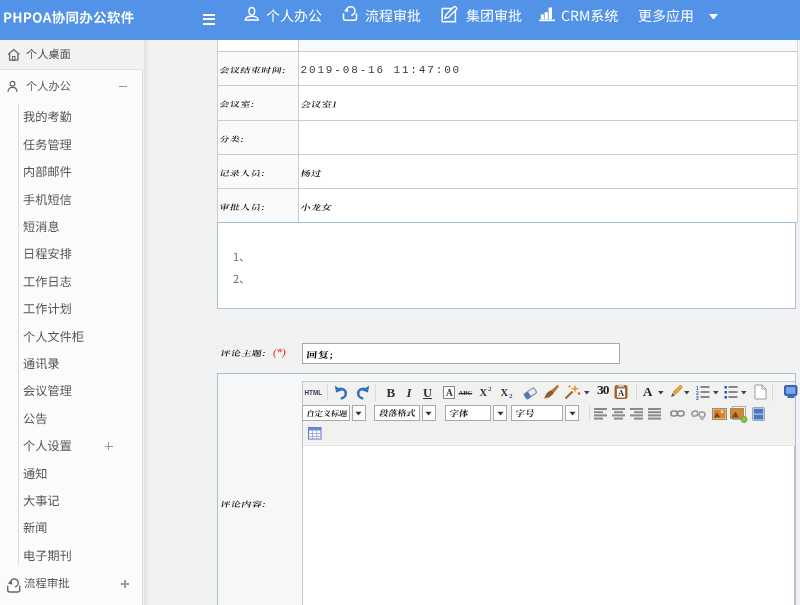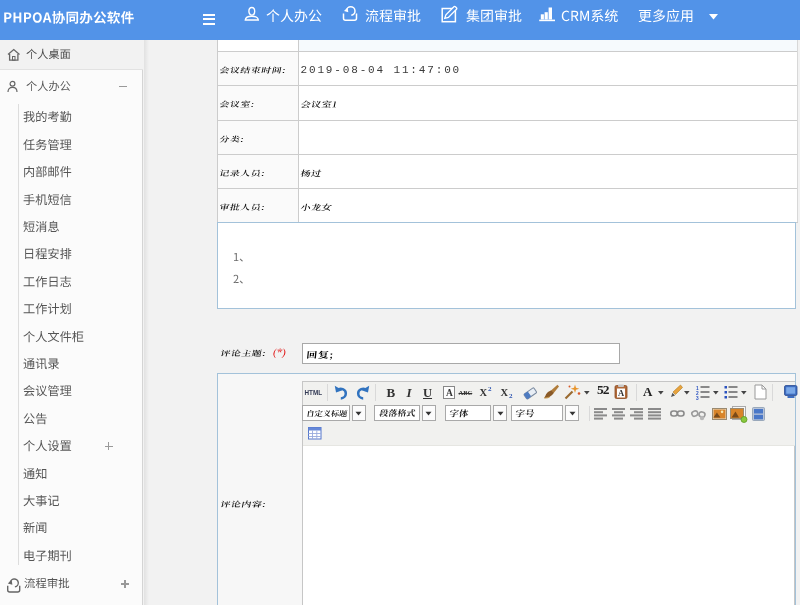--- a/index.html
+++ b/index.html
@@ -151,21 +151,21 @@
     </svg>
 <svg style="position:absolute;left:218.8px;top:131.8px;overflow:visible" width="27" height="14">
       <path fill="#111" transform="translate(0,9.9) skewX(-12)" d="M6.7 -6.1Q6.6 -6.1 6.5 -5.9Q6.4 -5.8 6.3 -5.7L6.2 -6Q6.5 -5.4 7 -4.9Q7.5 -4.4 8.2 -4Q8.9 -3.7 9.7 -3.4L9.7 -3.3Q9.4 -3.3 9.2 -3.1Q9 -2.9 8.9 -2.7Q7.7 -3.3 7 -4.1Q6.2 -5 5.9 -6.3L6 -6.3ZM4.7 -5.9Q4.6 -5.8 4.5 -5.8Q4.5 -5.7 4.3 -5.7Q3.9 -5.2 3.4 -4.6Q2.8 -4.1 2.1 -3.6Q1.3 -3.1 0.4 -2.7L0.3 -2.8Q1 -3.2 1.6 -3.8Q2.2 -4.4 2.7 -5Q3.1 -5.7 3.3 -6.2ZM4.8 -3.2Q4.7 -2.8 4.6 -2.4Q4.5 -2 4.3 -1.6Q4 -1.2 3.6 -0.8Q3.2 -0.4 2.5 -0Q1.8 0.3 0.8 0.6L0.7 0.5Q1.7 0.1 2.3 -0.4Q2.9 -0.9 3.2 -1.4Q3.5 -1.9 3.6 -2.3Q3.7 -2.8 3.7 -3.2ZM6.6 -3.2 7.2 -3.6 8.1 -3Q8 -3 7.9 -2.9Q7.8 -2.9 7.7 -2.9Q7.6 -2 7.5 -1.3Q7.4 -0.7 7.3 -0.3Q7.1 0.2 6.8 0.3Q6.6 0.5 6.3 0.6Q6 0.6 5.6 0.6Q5.6 0.5 5.5 0.3Q5.5 0.2 5.3 0.1Q5.2 0 4.9 -0Q4.6 -0.1 4.3 -0.1L4.3 -0.2Q4.5 -0.2 4.8 -0.2Q5.1 -0.2 5.4 -0.2Q5.7 -0.2 5.8 -0.2Q6 -0.2 6.2 -0.3Q6.3 -0.4 6.4 -0.8Q6.5 -1.1 6.6 -1.8Q6.7 -2.4 6.8 -3.2ZM7.2 -3.2V-3H1.8L1.7 -3.2Z M18.8 -5.7Q18.7 -5.6 18.6 -5.6Q18.5 -5.6 18.4 -5.6Q18.1 -5.4 17.8 -5.2Q17.4 -5 17.1 -4.8Q16.7 -4.6 16.3 -4.4H16.2Q16.4 -4.7 16.6 -5Q16.9 -5.2 17.1 -5.5Q17.4 -5.8 17.6 -6.1ZM16.2 -6.2Q16.2 -6.1 16.1 -6.1Q16 -6 15.8 -6V-2.8Q15.8 -2.8 15.7 -2.8Q15.6 -2.7 15.4 -2.7Q15.2 -2.6 15 -2.6H14.9V-6.3ZM16 -2.5Q16 -2.4 15.9 -2.3Q15.8 -2.3 15.7 -2.3Q15.6 -1.8 15.5 -1.5Q15.4 -1.1 15.1 -0.8Q14.9 -0.5 14.3 -0.2Q13.8 0 13 0.2Q12.1 0.5 10.8 0.6L10.8 0.5Q11.8 0.3 12.5 0Q13.2 -0.2 13.7 -0.5Q14.1 -0.8 14.3 -1.1Q14.5 -1.4 14.6 -1.8Q14.7 -2.1 14.7 -2.6ZM15.7 -1.8Q15.9 -1.4 16.4 -1.1Q16.8 -0.8 17.4 -0.6Q18 -0.4 18.6 -0.3Q19.3 -0.2 20.1 -0.1L20.1 -0Q19.8 0 19.6 0.2Q19.4 0.4 19.3 0.6Q18.4 0.5 17.6 0.2Q16.9 -0.1 16.4 -0.6Q15.8 -1 15.5 -1.7ZM19 -2.3Q19 -2.3 19.1 -2.3Q19.2 -2.2 19.4 -2.1Q19.5 -2 19.7 -1.9Q19.9 -1.8 20 -1.7Q20 -1.6 19.7 -1.6H10.9L10.8 -1.8H18.4ZM15.4 -4.4Q14.7 -3.7 13.6 -3.2Q12.4 -2.6 10.9 -2.3L10.9 -2.4Q11.6 -2.7 12.2 -3Q12.9 -3.4 13.4 -3.8Q14 -4.2 14.3 -4.5H15.4ZM15.7 -4.2Q16.7 -4.1 17.4 -3.9Q18.1 -3.8 18.5 -3.6Q18.9 -3.4 19.1 -3.2Q19.2 -3 19.2 -2.8Q19.2 -2.6 19 -2.6Q18.8 -2.5 18.5 -2.6Q18.3 -2.7 18 -3Q17.6 -3.2 17.2 -3.4Q16.8 -3.6 16.4 -3.8Q16 -4 15.6 -4.1ZM12.3 -6Q12.9 -5.9 13.3 -5.8Q13.7 -5.6 13.9 -5.4Q14.1 -5.3 14.1 -5.1Q14.1 -4.9 14 -4.8Q13.9 -4.7 13.7 -4.7Q13.6 -4.7 13.3 -4.8Q13.3 -5 13.1 -5.2Q12.9 -5.4 12.6 -5.6Q12.4 -5.8 12.2 -5.9ZM18.8 -5.1Q18.8 -5.1 18.9 -5Q19 -5 19.2 -4.9Q19.3 -4.8 19.5 -4.7Q19.7 -4.6 19.8 -4.5Q19.8 -4.3 19.6 -4.3H11.1L11 -4.5H18.3Z M22.5 0.1Q22.2 0.1 22 -0Q21.8 -0.2 21.8 -0.4Q21.8 -0.6 22 -0.8Q22.2 -1 22.5 -1Q22.8 -1 23.1 -0.8Q23.3 -0.6 23.3 -0.4Q23.3 -0.2 23.1 -0Q22.8 0.1 22.5 0.1ZM22.5 -2.8Q22.2 -2.8 22 -3Q21.8 -3.1 21.8 -3.3Q21.8 -3.6 22 -3.7Q22.2 -3.9 22.5 -3.9Q22.8 -3.9 23.1 -3.7Q23.3 -3.6 23.3 -3.3Q23.3 -3.1 23.1 -3Q22.8 -2.8 22.5 -2.8Z"></path>
     </svg>
 <svg style="position:absolute;left:218.8px;top:166.1px;overflow:visible" width="48" height="14">
       <path fill="#111" transform="translate(0,9.9) skewX(-12)" d="M4.2 -3.6V-3.6L5.2 -3.3H5.1V-0.4Q5.1 -0.3 5.2 -0.3Q5.3 -0.2 5.7 -0.2H7.1Q7.5 -0.2 7.9 -0.2Q8.2 -0.3 8.3 -0.3Q8.5 -0.3 8.5 -0.3Q8.6 -0.3 8.6 -0.4Q8.7 -0.5 8.8 -0.7Q8.9 -1 9.1 -1.4H9.2L9.2 -0.3Q9.4 -0.3 9.5 -0.2Q9.6 -0.2 9.6 -0.1Q9.6 0.1 9.5 0.1Q9.4 0.2 9.1 0.3Q8.8 0.3 8.3 0.3Q7.8 0.3 7 0.3H5.6Q5 0.3 4.7 0.3Q4.4 0.2 4.3 0.1Q4.2 -0.1 4.2 -0.3V-3.3ZM8.3 -3.3V-3.1H4.8V-3.3ZM7.6 -5.6 8.1 -6 9.1 -5.4Q9.1 -5.4 9 -5.3Q8.8 -5.3 8.7 -5.3V-2.7Q8.7 -2.6 8.5 -2.6Q8.4 -2.6 8.2 -2.5Q8 -2.5 7.9 -2.5H7.7V-5.6ZM8.3 -5.6V-5.4H3.8L3.7 -5.6ZM1.5 -0.4Q1.7 -0.5 2.1 -0.7Q2.5 -0.8 2.9 -1.1Q3.4 -1.3 3.9 -1.5L4 -1.4Q3.8 -1.3 3.5 -1Q3.2 -0.7 2.8 -0.4Q2.4 -0.1 2 0.2ZM2.4 -4 2.6 -3.9V-0.5L1.8 -0.2L2.2 -0.5Q2.3 -0.3 2.3 -0.1Q2.3 0.1 2.2 0.2Q2.1 0.3 2 0.3L1.3 -0.5Q1.6 -0.6 1.6 -0.6Q1.7 -0.7 1.7 -0.8V-4ZM1.7 -4.2 2.2 -4.5 3 -4Q3 -4 2.9 -3.9Q2.7 -3.9 2.5 -3.9L2.6 -3.9V-3.6H1.7V-4.2ZM1.2 -6.3Q1.9 -6.1 2.3 -6Q2.8 -5.8 3 -5.6Q3.2 -5.4 3.2 -5.2Q3.2 -5 3.1 -4.9Q3 -4.7 2.8 -4.7Q2.6 -4.7 2.4 -4.8Q2.3 -5 2.1 -5.3Q1.9 -5.5 1.6 -5.8Q1.4 -6 1.1 -6.2ZM2.3 -4.2V-4H0.5L0.4 -4.2Z M17 -5.8 17.4 -6.2 18.4 -5.6Q18.4 -5.6 18.3 -5.6Q18.2 -5.6 18.1 -5.5L17.9 -3.5H17L17.1 -5.8ZM17.6 -4.7V-4.5H12.4L12.3 -4.7ZM17.6 -5.8V-5.6H12.1L12 -5.8ZM10.9 -0.7Q11.3 -0.8 12 -1Q12.7 -1.2 13.6 -1.5Q14.5 -1.8 15.4 -2.1L15.4 -2Q14.9 -1.7 14 -1.2Q13.1 -0.8 11.9 -0.2Q11.9 -0 11.7 0.1ZM12.1 -3.1Q12.8 -3 13.2 -2.9Q13.6 -2.7 13.8 -2.5Q14 -2.4 14 -2.2Q14 -2 13.9 -1.9Q13.8 -1.8 13.6 -1.8Q13.4 -1.7 13.2 -1.8Q13.1 -2.1 12.9 -2.3Q12.7 -2.5 12.5 -2.7Q12.3 -2.9 12 -3.1ZM19.3 -2.6Q19.3 -2.6 19.2 -2.6Q19.1 -2.5 18.9 -2.6Q18.7 -2.4 18.3 -2.3Q18 -2.1 17.6 -2Q17.2 -1.8 16.9 -1.7L16.8 -1.8Q17 -2 17.3 -2.2Q17.6 -2.5 17.9 -2.7Q18.1 -3 18.3 -3.2ZM15.8 -3.4Q16.1 -2.8 16.5 -2.3Q17 -1.9 17.5 -1.5Q18.1 -1.2 18.7 -1Q19.4 -0.7 20 -0.6L20 -0.5Q19.7 -0.5 19.5 -0.3Q19.3 -0.1 19.2 0.1Q18.4 -0.2 17.7 -0.7Q17 -1.1 16.5 -1.8Q16 -2.4 15.7 -3.4ZM15.8 -0.3Q15.8 -0 15.8 0.2Q15.7 0.3 15.4 0.5Q15.1 0.6 14.5 0.6Q14.5 0.5 14.5 0.3Q14.4 0.2 14.3 0.1Q14.2 0 14 -0Q13.8 -0.1 13.4 -0.1V-0.2Q13.4 -0.2 13.6 -0.2Q13.7 -0.2 13.9 -0.2Q14.2 -0.2 14.4 -0.2Q14.6 -0.2 14.7 -0.2Q14.8 -0.2 14.9 -0.2Q14.9 -0.2 14.9 -0.3V-3.6H15.8ZM18.9 -4.1Q18.9 -4.1 19 -4.1Q19.1 -4 19.3 -3.9Q19.5 -3.8 19.7 -3.7Q19.9 -3.6 20 -3.5Q20 -3.4 19.8 -3.4H10.9L10.8 -3.6H18.3Z M26 -5.8Q26.1 -4.8 26.3 -3.9Q26.6 -3 27.1 -2.3Q27.6 -1.6 28.4 -1.1Q29.2 -0.6 30.5 -0.2L30.5 -0.1Q30.1 -0 29.9 0.1Q29.6 0.3 29.5 0.6Q28.4 0.1 27.7 -0.5Q27 -1.1 26.6 -2Q26.2 -2.8 26 -3.7Q25.9 -4.7 25.8 -5.8ZM26 -5.8Q26 -5.3 25.9 -4.7Q25.9 -4.1 25.8 -3.5Q25.6 -2.9 25.3 -2.4Q25.1 -1.8 24.6 -1.3Q24.1 -0.8 23.3 -0.3Q22.5 0.2 21.4 0.6L21.3 0.5Q22.4 -0.1 23.1 -0.7Q23.8 -1.3 24.2 -2Q24.6 -2.7 24.7 -3.3Q24.9 -4 24.9 -4.7Q25 -5.4 25 -6.1L26.3 -6Q26.3 -6 26.3 -5.9Q26.2 -5.8 26 -5.8Z M36.4 -1Q37.7 -0.9 38.5 -0.7Q39.3 -0.6 39.8 -0.4Q40.3 -0.2 40.4 -0Q40.6 0.2 40.6 0.3Q40.6 0.5 40.4 0.6Q40.3 0.6 40 0.6Q39.8 0.6 39.6 0.5Q39.3 0.3 38.9 0Q38.4 -0.2 37.8 -0.5Q37.2 -0.7 36.4 -0.9ZM37.2 -2.9Q37.2 -2.8 37.1 -2.8Q37 -2.7 36.9 -2.7Q36.8 -2.3 36.8 -1.9Q36.8 -1.6 36.6 -1.3Q36.5 -0.9 36.2 -0.7Q35.9 -0.4 35.4 -0.1Q34.8 0.1 34 0.3Q33.2 0.5 32 0.6L31.9 0.5Q33.1 0.3 33.9 0Q34.6 -0.2 35 -0.6Q35.4 -0.9 35.6 -1.2Q35.8 -1.6 35.8 -2.1Q35.8 -2.5 35.9 -3ZM38.8 -3.5 39.2 -3.9 40.2 -3.3Q40.1 -3.3 40 -3.3Q39.9 -3.2 39.8 -3.2V-1Q39.8 -1 39.7 -0.9Q39.5 -0.9 39.3 -0.9Q39.2 -0.8 39 -0.8H38.9V-3.5ZM33.9 -0.8Q33.9 -0.8 33.8 -0.7Q33.6 -0.7 33.5 -0.6Q33.3 -0.6 33.1 -0.6H32.9V-3.5V-3.8L33.9 -3.5H39.2V-3.3H33.9ZM38.3 -5.8 38.7 -6.2 39.7 -5.6Q39.6 -5.6 39.5 -5.6Q39.5 -5.5 39.3 -5.5V-4.2Q39.3 -4.2 39.2 -4.1Q39.1 -4.1 38.9 -4.1Q38.7 -4 38.5 -4H38.4V-5.8ZM34.4 -4.1Q34.4 -4.1 34.3 -4Q34.2 -4 34 -4Q33.8 -3.9 33.6 -3.9H33.5V-5.8V-6.1L34.5 -5.8H38.6V-5.6H34.4ZM38.7 -4.5V-4.3H34.1V-4.5Z M43.4 0.1Q43.1 0.1 42.9 -0Q42.7 -0.2 42.7 -0.4Q42.7 -0.6 42.9 -0.8Q43.1 -1 43.4 -1Q43.7 -1 44 -0.8Q44.2 -0.6 44.2 -0.4Q44.2 -0.2 44 -0Q43.7 0.1 43.4 0.1ZM43.4 -2.8Q43.1 -2.8 42.9 -3Q42.7 -3.1 42.7 -3.3Q42.7 -3.6 42.9 -3.7Q43.1 -3.9 43.4 -3.9Q43.7 -3.9 44 -3.7Q44.2 -3.6 44.2 -3.3Q44.2 -3.1 44 -3Q43.7 -2.8 43.4 -2.8Z"></path>
     </svg>
 <svg style="position:absolute;left:218.8px;top:200.1px;overflow:visible" width="48" height="14">
       <path fill="#111" transform="translate(0,9.9) skewX(-12)" d="M7.1 -3.9 7.6 -4.3 8.6 -3.8Q8.5 -3.7 8.4 -3.7Q8.3 -3.6 8.2 -3.6V-1Q8.2 -1 8 -0.9Q7.9 -0.9 7.7 -0.8Q7.6 -0.8 7.4 -0.8H7.2V-3.9ZM2.6 -0.9Q2.6 -0.8 2.5 -0.8Q2.4 -0.7 2.2 -0.7Q2.1 -0.6 1.9 -0.6H1.7V-3.9V-4.2L2.7 -3.9H7.6V-3.7H2.6ZM5.8 -4.8Q5.8 -4.7 5.7 -4.7Q5.6 -4.6 5.4 -4.6V0.4Q5.4 0.4 5.3 0.5Q5.2 0.5 5 0.6Q4.9 0.6 4.7 0.6H4.5V-4.9ZM7.6 -1.4V-1.2H2.2V-1.4ZM7.6 -2.7V-2.5H2.2V-2.7ZM4.2 -6.3Q4.8 -6.3 5.1 -6.1Q5.4 -6 5.5 -5.9Q5.6 -5.7 5.6 -5.6Q5.5 -5.4 5.4 -5.3Q5.2 -5.3 5 -5.3Q4.8 -5.3 4.6 -5.4Q4.6 -5.6 4.4 -5.9Q4.3 -6.1 4.1 -6.3ZM8.2 -5.3 8.7 -5.7 9.7 -5Q9.6 -4.9 9.3 -4.9Q9.1 -4.7 8.7 -4.5Q8.4 -4.2 8.1 -4.1L8 -4.1Q8.1 -4.3 8.1 -4.5Q8.2 -4.7 8.2 -4.9Q8.3 -5.1 8.3 -5.3ZM1.5 -5.7Q1.7 -5.2 1.7 -4.9Q1.7 -4.6 1.5 -4.4Q1.4 -4.2 1.2 -4.1Q1 -4 0.9 -4Q0.7 -4 0.5 -4Q0.4 -4.1 0.3 -4.2Q0.3 -4.3 0.4 -4.5Q0.5 -4.6 0.7 -4.7Q0.8 -4.8 1 -4.9Q1.2 -5.1 1.3 -5.2Q1.4 -5.4 1.4 -5.7ZM8.6 -5.3V-5.1H1.4V-5.3Z M10.7 -2.5Q11 -2.6 11.5 -2.7Q12.1 -2.8 12.8 -3Q13.4 -3.2 14.1 -3.3L14.2 -3.3Q13.7 -3 13 -2.7Q12.3 -2.3 11.3 -1.9Q11.3 -1.8 11.3 -1.8Q11.2 -1.7 11.1 -1.7ZM13.2 -6.2Q13.2 -6.1 13.1 -6Q13 -6 12.9 -6V-0.3Q12.9 -0 12.8 0.2Q12.7 0.4 12.5 0.5Q12.2 0.6 11.7 0.6Q11.7 0.5 11.6 0.3Q11.6 0.2 11.5 0.1Q11.4 0 11.2 -0Q11 -0.1 10.7 -0.2V-0.3Q10.7 -0.3 10.8 -0.3Q11 -0.3 11.2 -0.2Q11.3 -0.2 11.5 -0.2Q11.7 -0.2 11.8 -0.2Q11.9 -0.2 11.9 -0.3Q12 -0.3 12 -0.4V-6.3ZM13.4 -5.1Q13.4 -5.1 13.6 -5Q13.7 -4.9 13.9 -4.7Q14.1 -4.6 14.3 -4.5Q14.2 -4.3 14 -4.3H10.8L10.7 -4.6H13ZM15.7 -6.1Q15.7 -6.1 15.6 -6Q15.5 -5.9 15.3 -5.9V-5.7H14.4V-6.1V-6.2ZM14.3 -0.2Q14.6 -0.2 14.9 -0.3Q15.3 -0.4 15.8 -0.6Q16.3 -0.7 16.8 -0.9L16.8 -0.8Q16.6 -0.7 16.3 -0.5Q16 -0.3 15.5 -0Q15.1 0.2 14.7 0.5ZM15.1 -5.9 15.3 -5.8V-0.2L14.5 0L14.9 -0.2Q15 -0 15 0.1Q14.9 0.3 14.8 0.4Q14.8 0.5 14.7 0.6L14 -0.1Q14.3 -0.2 14.4 -0.3Q14.4 -0.4 14.4 -0.5V-5.9ZM20 -4Q19.9 -4 19.8 -4Q19.7 -3.9 19.6 -4Q19.4 -3.8 19 -3.7Q18.7 -3.5 18.4 -3.3Q18 -3.1 17.6 -2.9L17.5 -3Q17.8 -3.2 18.1 -3.5Q18.3 -3.8 18.6 -4.1Q18.8 -4.4 19 -4.6ZM16.1 -4.1Q16.1 -4.1 16.2 -4Q16.4 -3.9 16.6 -3.8Q16.8 -3.6 16.9 -3.5Q16.9 -3.4 16.6 -3.4H14.8V-3.6H15.7ZM18.3 -6.1Q18.3 -6.1 18.2 -6Q18.1 -6 17.9 -5.9V-0.4Q17.9 -0.3 18 -0.2Q18 -0.2 18.2 -0.2H18.6Q18.8 -0.2 18.9 -0.2Q19 -0.2 19.1 -0.2Q19.1 -0.2 19.2 -0.2Q19.2 -0.2 19.2 -0.3Q19.3 -0.3 19.3 -0.5Q19.4 -0.6 19.5 -0.8Q19.5 -1 19.6 -1.2H19.7L19.7 -0.2Q19.9 -0.2 20 -0.1Q20 -0.1 20 0Q20 0.1 19.9 0.2Q19.8 0.3 19.4 0.3Q19.1 0.4 18.6 0.4L18 0.4Q17.4 0.4 17.2 0.2Q17.1 0.1 17.1 -0.3V-6.2Z M26 -5.8Q26.1 -4.8 26.3 -3.9Q26.6 -3 27.1 -2.3Q27.6 -1.6 28.4 -1.1Q29.2 -0.6 30.5 -0.2L30.5 -0.1Q30.1 -0 29.9 0.1Q29.6 0.3 29.5 0.6Q28.4 0.1 27.7 -0.5Q27 -1.1 26.6 -2Q26.2 -2.8 26 -3.7Q25.9 -4.7 25.8 -5.8ZM26 -5.8Q26 -5.3 25.9 -4.7Q25.9 -4.1 25.8 -3.5Q25.6 -2.9 25.3 -2.4Q25.1 -1.8 24.6 -1.3Q24.1 -0.8 23.3 -0.3Q22.5 0.2 21.4 0.6L21.3 0.5Q22.4 -0.1 23.1 -0.7Q23.8 -1.3 24.2 -2Q24.6 -2.7 24.7 -3.3Q24.9 -4 24.9 -4.7Q25 -5.4 25 -6.1L26.3 -6Q26.3 -6 26.3 -5.9Q26.2 -5.8 26 -5.8Z M36.4 -1Q37.7 -0.9 38.5 -0.7Q39.3 -0.6 39.8 -0.4Q40.3 -0.2 40.4 -0Q40.6 0.2 40.6 0.3Q40.6 0.5 40.4 0.6Q40.3 0.6 40 0.6Q39.8 0.6 39.6 0.5Q39.3 0.3 38.9 0Q38.4 -0.2 37.8 -0.5Q37.2 -0.7 36.4 -0.9ZM37.2 -2.9Q37.2 -2.8 37.1 -2.8Q37 -2.7 36.9 -2.7Q36.8 -2.3 36.8 -1.9Q36.8 -1.6 36.6 -1.3Q36.5 -0.9 36.2 -0.7Q35.9 -0.4 35.4 -0.1Q34.8 0.1 34 0.3Q33.2 0.5 32 0.6L31.9 0.5Q33.1 0.3 33.9 0Q34.6 -0.2 35 -0.6Q35.4 -0.9 35.6 -1.2Q35.8 -1.6 35.8 -2.1Q35.8 -2.5 35.9 -3ZM38.8 -3.5 39.2 -3.9 40.2 -3.3Q40.1 -3.3 40 -3.3Q39.9 -3.2 39.8 -3.2V-1Q39.8 -1 39.7 -0.9Q39.5 -0.9 39.3 -0.9Q39.2 -0.8 39 -0.8H38.9V-3.5ZM33.9 -0.8Q33.9 -0.8 33.8 -0.7Q33.6 -0.7 33.5 -0.6Q33.3 -0.6 33.1 -0.6H32.9V-3.5V-3.8L33.9 -3.5H39.2V-3.3H33.9ZM38.3 -5.8 38.7 -6.2 39.7 -5.6Q39.6 -5.6 39.5 -5.6Q39.5 -5.5 39.3 -5.5V-4.2Q39.3 -4.2 39.2 -4.1Q39.1 -4.1 38.9 -4.1Q38.7 -4 38.5 -4H38.4V-5.8ZM34.4 -4.1Q34.4 -4.1 34.3 -4Q34.2 -4 34 -4Q33.8 -3.9 33.6 -3.9H33.5V-5.8V-6.1L34.5 -5.8H38.6V-5.6H34.4ZM38.7 -4.5V-4.3H34.1V-4.5Z M43.4 0.1Q43.1 0.1 42.9 -0Q42.7 -0.2 42.7 -0.4Q42.7 -0.6 42.9 -0.8Q43.1 -1 43.4 -1Q43.7 -1 44 -0.8Q44.2 -0.6 44.2 -0.4Q44.2 -0.2 44 -0Q43.7 0.1 43.4 0.1ZM43.4 -2.8Q43.1 -2.8 42.9 -3Q42.7 -3.1 42.7 -3.3Q42.7 -3.6 42.9 -3.7Q43.1 -3.9 43.4 -3.9Q43.7 -3.9 44 -3.7Q44.2 -3.6 44.2 -3.3Q44.2 -3.1 44 -3Q43.7 -2.8 43.4 -2.8Z"></path>
     </svg>
-<div style="position:absolute;left:300.5px;top:65.0px;font-family:'Liberation Mono',sans-serif;font-size:11px;font-weight:400;color:#3a3a3a;line-height:1;white-space:pre;letter-spacing:1.85px">2019-08-04 11:47:00</div>
+<div style="position:absolute;left:300.5px;top:65.0px;font-family:'Liberation Mono',sans-serif;font-size:11px;font-weight:400;color:#3a3a3a;line-height:1;white-space:pre;letter-spacing:1.85px">2019-08-16 11:47:00</div>
 <svg style="position:absolute;left:299.8px;top:96.8px;overflow:visible" width="39" height="15">
       <path fill="#111" transform="translate(0,10.2) skewX(-12)" d="M5.4 -6.1Q5 -5.6 4.5 -5.2Q3.9 -4.8 3.2 -4.4Q2.6 -4 1.8 -3.7Q1.1 -3.3 0.4 -3.1L0.3 -3.2Q1 -3.5 1.6 -3.9Q2.3 -4.3 2.9 -4.8Q3.5 -5.2 3.9 -5.7Q4.3 -6.2 4.5 -6.6L6 -6.3Q6 -6.2 5.9 -6.2Q5.8 -6.2 5.6 -6.2Q5.9 -5.8 6.4 -5.5Q6.9 -5.2 7.5 -4.9Q8 -4.7 8.7 -4.5Q9.3 -4.3 9.9 -4.1L9.9 -4Q9.6 -3.9 9.4 -3.8Q9.2 -3.6 9.1 -3.4Q8.3 -3.7 7.6 -4.1Q6.9 -4.5 6.3 -5Q5.7 -5.5 5.4 -6.1ZM5.7 -1.8Q5.6 -1.7 5.5 -1.7Q5.3 -1.6 5 -1.7L5.4 -1.8Q5.1 -1.6 4.7 -1.3Q4.3 -1.1 3.8 -0.9Q3.4 -0.7 2.9 -0.5Q2.4 -0.2 1.9 -0.1L1.9 -0.2H2.4Q2.4 0.2 2.2 0.3Q2.1 0.5 1.9 0.6L1.5 -0.3Q1.5 -0.3 1.6 -0.3Q1.7 -0.3 1.8 -0.4Q2.1 -0.5 2.5 -0.7Q2.9 -1 3.3 -1.3Q3.6 -1.5 3.9 -1.8Q4.2 -2.1 4.4 -2.3ZM1.7 -0.3Q2.1 -0.3 2.8 -0.3Q3.4 -0.3 4.3 -0.3Q5.1 -0.3 6.1 -0.3Q7.1 -0.4 8.1 -0.4L8.1 -0.3Q7.1 -0.1 5.5 0.1Q3.9 0.3 1.9 0.5ZM6.6 -4.4Q6.6 -4.4 6.8 -4.3Q7 -4.2 7.2 -4Q7.4 -3.9 7.6 -3.7Q7.6 -3.6 7.4 -3.6H2.6L2.5 -3.8H6ZM8.3 -3.1Q8.3 -3.1 8.4 -3Q8.5 -2.9 8.7 -2.8Q8.9 -2.7 9.1 -2.6Q9.3 -2.5 9.4 -2.4Q9.4 -2.3 9.2 -2.3H0.9L0.8 -2.5H7.7ZM6.2 -1.6Q7.1 -1.3 7.7 -1.1Q8.3 -0.8 8.6 -0.5Q8.9 -0.2 8.9 0Q9 0.3 8.9 0.4Q8.8 0.6 8.6 0.6Q8.4 0.7 8.1 0.5Q8 0.3 7.8 0Q7.5 -0.3 7.2 -0.5Q7 -0.8 6.7 -1.1Q6.4 -1.3 6.1 -1.5Z M15.6 -6.5Q16.2 -6.2 16.6 -6Q16.9 -5.7 17.1 -5.5Q17.3 -5.2 17.2 -5Q17.2 -4.8 17.1 -4.7Q17 -4.6 16.8 -4.6Q16.6 -4.6 16.4 -4.7Q16.4 -5 16.2 -5.3Q16.1 -5.6 15.9 -5.9Q15.7 -6.2 15.5 -6.4ZM14.7 -5.6Q14.9 -4.5 15.4 -3.6Q15.9 -2.7 16.7 -2Q17.4 -1.3 18.4 -0.8Q19.3 -0.3 20.5 0L20.4 0.1Q20.1 0.1 19.8 0.2Q19.5 0.4 19.3 0.6Q18.3 0.2 17.5 -0.3Q16.7 -0.9 16.1 -1.7Q15.5 -2.4 15.1 -3.4Q14.7 -4.3 14.5 -5.6ZM19.7 -5.6Q19.7 -5.6 19.6 -5.5Q19.5 -5.5 19.3 -5.5Q18.9 -3.9 18.1 -2.7Q17.3 -1.5 16.1 -0.7Q14.9 0.1 13.2 0.6L13.1 0.5Q15.3 -0.3 16.6 -1.9Q17.9 -3.5 18.3 -5.9ZM11.9 -0.5Q12.2 -0.6 12.6 -0.9Q13.1 -1.1 13.6 -1.4Q14.2 -1.7 14.8 -2L14.9 -1.9Q14.7 -1.7 14.3 -1.4Q13.9 -1.1 13.5 -0.7Q13 -0.3 12.5 0.1ZM12.9 -4.2 13.1 -4.1V-0.6L12.3 -0.3L12.7 -0.6Q12.8 -0.4 12.8 -0.2Q12.7 -0 12.6 0.1Q12.5 0.2 12.4 0.3L11.8 -0.6Q12 -0.7 12.1 -0.8Q12.2 -0.8 12.2 -0.9V-4.2ZM12.4 -4.4 12.8 -4.8 13.5 -4.2Q13.5 -4.2 13.4 -4.1Q13.3 -4.1 13.1 -4.1L13.1 -4.1V-3.8H12.2V-4.4ZM11.6 -6.5Q12.3 -6.4 12.7 -6.2Q13 -6 13.2 -5.8Q13.4 -5.6 13.4 -5.4Q13.4 -5.3 13.3 -5.1Q13.2 -5 13 -5Q12.8 -5 12.6 -5.1Q12.5 -5.3 12.3 -5.6Q12.1 -5.8 11.9 -6Q11.7 -6.3 11.5 -6.4ZM13 -4.4V-4.2H11L10.9 -4.4Z M25.2 -6.6Q25.8 -6.5 26.2 -6.4Q26.5 -6.3 26.7 -6.2Q26.8 -6 26.8 -5.9Q26.8 -5.7 26.7 -5.6Q26.5 -5.5 26.3 -5.5Q26.1 -5.5 25.9 -5.6Q25.8 -5.8 25.6 -6.1Q25.4 -6.3 25.1 -6.5ZM29.3 -5.5 29.8 -5.9 30.8 -5.2Q30.7 -5.2 30.4 -5.1Q30.2 -5 29.9 -4.7Q29.6 -4.5 29.4 -4.4L29.3 -4.4Q29.3 -4.6 29.3 -4.8Q29.4 -5 29.4 -5.2Q29.4 -5.4 29.4 -5.5ZM22.7 -5.9Q22.9 -5.5 22.9 -5.1Q22.9 -4.8 22.8 -4.6Q22.6 -4.4 22.4 -4.3Q22.2 -4.2 22.1 -4.2Q21.9 -4.2 21.8 -4.2Q21.6 -4.3 21.5 -4.4Q21.5 -4.5 21.6 -4.7Q21.7 -4.8 21.9 -4.9Q22.1 -5 22.2 -5.1Q22.4 -5.3 22.5 -5.5Q22.6 -5.7 22.6 -5.9ZM29.8 -5.5V-5.3H22.6V-5.5ZM26.6 -3.9Q26.6 -3.8 26.4 -3.8Q26.3 -3.8 26 -3.9L26.3 -3.9Q26.1 -3.7 25.7 -3.6Q25.3 -3.4 24.9 -3.2Q24.4 -3.1 24 -2.9Q23.5 -2.8 23.1 -2.6L23.1 -2.7H23.6Q23.5 -2.4 23.4 -2.2Q23.3 -2 23.1 -2L22.6 -2.8Q22.6 -2.8 22.8 -2.9Q22.9 -2.9 23 -2.9Q23.3 -3 23.6 -3.2Q24 -3.4 24.3 -3.6Q24.7 -3.8 25 -4Q25.2 -4.2 25.4 -4.4ZM22.9 -2.8Q23.4 -2.8 24.3 -2.8Q25.2 -2.8 26.4 -2.8Q27.6 -2.9 28.8 -2.9L28.8 -2.8Q27.9 -2.6 26.4 -2.5Q24.9 -2.3 23.1 -2.2ZM27.5 -3.7Q28.2 -3.6 28.7 -3.4Q29.2 -3.2 29.4 -3Q29.7 -2.7 29.8 -2.5Q29.8 -2.3 29.7 -2.2Q29.7 -2.1 29.5 -2Q29.3 -2 29 -2.1Q28.9 -2.3 28.6 -2.6Q28.3 -2.9 28 -3.2Q27.7 -3.4 27.4 -3.6ZM29.6 -0.5Q29.6 -0.5 29.8 -0.4Q29.9 -0.3 30 -0.2Q30.2 -0.1 30.4 -0Q30.6 0.1 30.8 0.2Q30.7 0.3 30.5 0.3H21.5L21.4 0.1H29ZM28.7 -1.8Q28.7 -1.8 28.8 -1.8Q28.9 -1.7 29.1 -1.6Q29.2 -1.5 29.4 -1.4Q29.6 -1.3 29.8 -1.2Q29.7 -1 29.5 -1H22.6L22.5 -1.3H28.1ZM28.3 -4.9Q28.3 -4.9 28.5 -4.9Q28.6 -4.8 28.7 -4.7Q28.9 -4.7 29 -4.5Q29.2 -4.4 29.4 -4.3Q29.4 -4.3 29.3 -4.2Q29.2 -4.2 29.1 -4.2H22.9L22.8 -4.4H27.8ZM26.9 -2.3Q26.9 -2.2 26.8 -2.2Q26.8 -2.1 26.6 -2.1V0.2H25.6V-2.4Z M32.2 0V-0.2L33.6 -0.4H34.6L35.9 -0.2V0ZM33.5 0Q33.5 -0.9 33.5 -1.8V-5.2L32.1 -5.1V-5.3L34.5 -5.8L34.7 -5.7L34.6 -4.5V-1.8Q34.6 -1.4 34.7 -0.9Q34.7 -0.4 34.7 0Z"></path>
     </svg>
 <svg style="position:absolute;left:299.8px;top:165.8px;overflow:visible" width="23" height="15">
       <path fill="#111" transform="translate(0,10.2) skewX(-12)" d="M7.6 -6 8.1 -6.3 9.1 -5.7Q9 -5.6 8.8 -5.6Q8.6 -5.6 8.3 -5.6Q8.1 -5.6 7.9 -5.6L7.7 -6ZM8.5 -5.6Q8.2 -5.4 7.8 -5.1Q7.4 -4.8 6.9 -4.5Q6.4 -4.2 6 -3.9Q5.5 -3.5 5.2 -3.3H5.3L4.8 -3.1L4 -3.7Q4.2 -3.8 4.4 -3.8Q4.7 -3.8 4.9 -3.8L4.3 -3.6Q4.7 -3.8 5.2 -4.1Q5.6 -4.4 6.1 -4.8Q6.6 -5.1 7 -5.4Q7.5 -5.7 7.7 -6ZM8 -6V-5.7H4.2L4.2 -6ZM8.5 -3.6 9 -4 9.9 -3.4Q9.8 -3.3 9.5 -3.2Q9.4 -2.2 9.2 -1.5Q9.1 -0.7 8.9 -0.3Q8.6 0.2 8.4 0.3Q8.1 0.5 7.8 0.6Q7.5 0.6 7.1 0.6Q7.1 0.5 7.1 0.4Q7.1 0.2 7 0.2Q6.9 0.1 6.7 0Q6.4 -0 6.2 -0.1L6.2 -0.2Q6.3 -0.2 6.6 -0.2Q6.8 -0.2 7 -0.2Q7.2 -0.1 7.3 -0.1Q7.5 -0.1 7.6 -0.2Q7.6 -0.2 7.7 -0.2Q7.9 -0.4 8.1 -0.8Q8.3 -1.2 8.4 -1.9Q8.5 -2.6 8.6 -3.6ZM8.1 -3.4Q7.8 -2.2 6.9 -1.2Q5.9 -0.2 4.2 0.4L4.1 0.3Q5.5 -0.4 6.2 -1.4Q7 -2.3 7.2 -3.6H8.1ZM6.7 -3.4Q6.3 -2.5 5.5 -1.8Q4.7 -1 3.4 -0.5L3.3 -0.6Q4.3 -1.2 4.9 -1.9Q5.6 -2.7 5.9 -3.6H6.7ZM9 -3.6V-3.3H4.8L5 -3.6ZM2.7 -3.9Q3.2 -3.7 3.6 -3.5Q3.9 -3.3 4 -3.1Q4.2 -2.9 4.1 -2.8Q4.1 -2.6 4 -2.5Q3.9 -2.4 3.7 -2.4Q3.5 -2.4 3.3 -2.5Q3.3 -2.7 3.2 -3Q3.1 -3.2 2.9 -3.4Q2.7 -3.6 2.6 -3.8ZM3.1 -6.5Q3.1 -6.4 3 -6.3Q2.9 -6.3 2.7 -6.3V0.4Q2.7 0.5 2.6 0.5Q2.5 0.6 2.3 0.6Q2.2 0.7 2 0.7H1.8V-6.6ZM2.6 -4.6Q2.4 -3.6 1.8 -2.7Q1.3 -1.8 0.4 -1.1L0.2 -1.2Q0.6 -1.7 0.9 -2.3Q1.2 -2.8 1.4 -3.5Q1.6 -4.1 1.7 -4.7H2.6ZM3.6 -5.2Q3.6 -5.2 3.7 -5.1Q3.9 -5 4.1 -4.9Q4.3 -4.7 4.5 -4.6Q4.4 -4.5 4.2 -4.5H0.4L0.3 -4.7H3.1Z M14.6 -4Q15.3 -3.9 15.7 -3.6Q16.1 -3.4 16.2 -3.1Q16.4 -2.9 16.4 -2.7Q16.4 -2.5 16.2 -2.3Q16.1 -2.2 15.9 -2.2Q15.7 -2.2 15.5 -2.3Q15.4 -2.6 15.3 -2.9Q15.2 -3.1 15 -3.4Q14.8 -3.7 14.5 -4ZM18.9 -6.4Q18.9 -6.3 18.8 -6.3Q18.7 -6.2 18.5 -6.2V-1.4Q18.5 -1.2 18.4 -1Q18.3 -0.8 18 -0.7Q17.7 -0.6 17.1 -0.5Q17.1 -0.7 17 -0.8Q16.9 -0.9 16.8 -1Q16.7 -1.1 16.4 -1.2Q16.2 -1.2 15.8 -1.3V-1.4Q15.8 -1.4 16 -1.4Q16.2 -1.4 16.4 -1.4Q16.7 -1.3 17 -1.3Q17.2 -1.3 17.3 -1.3Q17.4 -1.3 17.5 -1.4Q17.5 -1.4 17.5 -1.5V-6.5ZM19.5 -5.5Q19.5 -5.5 19.6 -5.4Q19.6 -5.4 19.8 -5.2Q19.9 -5.1 20.1 -5Q20.3 -4.9 20.4 -4.8Q20.3 -4.6 20.1 -4.6H14L13.9 -4.9H18.9ZM12.9 -1.2Q13 -1.2 13.1 -1.2Q13.2 -1.2 13.3 -1.1Q13.7 -0.8 14.2 -0.6Q14.8 -0.4 15.5 -0.3Q16.2 -0.2 17.2 -0.2Q18 -0.2 18.8 -0.2Q19.5 -0.3 20.4 -0.3V-0.2Q20.1 -0.1 19.9 0Q19.7 0.2 19.7 0.5Q19.3 0.5 18.8 0.5Q18.4 0.5 17.9 0.5Q17.4 0.5 16.9 0.5Q15.9 0.5 15.2 0.3Q14.5 0.2 14.1 -0.1Q13.6 -0.4 13.1 -0.9Q13 -1 12.9 -1Q12.8 -1 12.8 -0.9Q12.6 -0.7 12.4 -0.5Q12.2 -0.3 12 -0Q11.7 0.2 11.6 0.4Q11.6 0.5 11.5 0.6L10.7 -0.2Q11 -0.3 11.3 -0.5Q11.7 -0.7 12 -0.8Q12.3 -1 12.6 -1.1Q12.8 -1.2 12.9 -1.2ZM11.5 -6.4Q12.2 -6.2 12.6 -6Q13 -5.8 13.2 -5.5Q13.4 -5.3 13.4 -5.1Q13.4 -4.9 13.3 -4.8Q13.2 -4.6 13 -4.6Q12.8 -4.6 12.6 -4.7Q12.5 -5 12.3 -5.3Q12.1 -5.6 11.8 -5.9Q11.6 -6.1 11.4 -6.4ZM13.2 -1.1 12.3 -0.9V-3.6H10.9L10.8 -3.9H12.2L12.7 -4.4L13.7 -3.7Q13.7 -3.7 13.6 -3.6Q13.5 -3.6 13.2 -3.5Z"></path>
     </svg>
 <svg style="position:absolute;left:299.8px;top:199.8px;overflow:visible" width="34" height="15">
       <path fill="#111" transform="translate(0,10.2) skewX(-12)" d="M6.8 -4.5Q7.8 -4.1 8.4 -3.7Q9 -3.3 9.3 -2.8Q9.6 -2.4 9.7 -2.1Q9.7 -1.8 9.6 -1.6Q9.5 -1.4 9.3 -1.3Q9 -1.3 8.7 -1.5Q8.7 -1.8 8.4 -2.2Q8.2 -2.6 8 -3Q7.7 -3.4 7.3 -3.8Q7 -4.2 6.7 -4.5ZM2.4 -4.6 3.8 -4.2Q3.8 -4.1 3.7 -4.1Q3.6 -4 3.4 -4Q3.1 -3.6 2.7 -3Q2.3 -2.5 1.7 -2Q1.1 -1.5 0.4 -1.1L0.3 -1.2Q0.7 -1.5 1 -2Q1.4 -2.4 1.6 -2.9Q1.9 -3.3 2.1 -3.8Q2.3 -4.2 2.4 -4.6ZM4.7 -6.4 6.1 -6.3Q6 -6.2 6 -6.2Q5.9 -6.1 5.7 -6.1V-0.4Q5.7 -0.1 5.6 0.1Q5.5 0.3 5.1 0.5Q4.8 0.6 4.1 0.6Q4.1 0.4 4 0.3Q3.9 0.2 3.8 0.1Q3.6 -0 3.4 -0.1Q3.1 -0.2 2.6 -0.2V-0.3Q2.6 -0.3 2.8 -0.3Q2.9 -0.3 3.2 -0.3Q3.4 -0.3 3.6 -0.3Q3.9 -0.3 4.1 -0.3Q4.3 -0.3 4.4 -0.3Q4.5 -0.3 4.6 -0.3Q4.7 -0.3 4.7 -0.4Z M16.9 -4.6Q16.9 -4.5 16.9 -4.4Q16.9 -4.4 16.9 -4.3V-0.4Q16.9 -0.3 17 -0.2Q17.1 -0.2 17.4 -0.2H18.3Q18.6 -0.2 18.9 -0.2Q19.1 -0.2 19.2 -0.2Q19.3 -0.2 19.3 -0.2Q19.4 -0.3 19.4 -0.3Q19.5 -0.4 19.6 -0.8Q19.8 -1.1 19.9 -1.5H20L20 -0.3Q20.3 -0.2 20.3 -0.1Q20.4 -0.1 20.4 0Q20.4 0.2 20.2 0.3Q20.1 0.4 19.6 0.4Q19.1 0.4 18.3 0.4H17.2Q16.7 0.4 16.4 0.4Q16.2 0.3 16.1 0.2Q16 0 16 -0.3V-4.6ZM19.6 -3.6Q19.5 -3.5 19.4 -3.5Q19.3 -3.5 19.2 -3.5Q18.5 -2.5 17.6 -1.8Q16.8 -1.1 15.7 -0.6Q14.7 -0.1 13.5 0.3L13.4 0.2Q14.5 -0.3 15.4 -0.9Q16.3 -1.5 17 -2.3Q17.7 -3 18.3 -4ZM16.3 -6.3Q17 -6.3 17.4 -6.1Q17.8 -6 18 -5.8Q18.3 -5.6 18.3 -5.4Q18.3 -5.3 18.2 -5.1Q18.1 -5 17.9 -5Q17.7 -4.9 17.5 -5Q17.4 -5.3 17.2 -5.5Q16.9 -5.7 16.7 -5.9Q16.4 -6.1 16.2 -6.3ZM19 -5.2Q19 -5.2 19.2 -5.1Q19.3 -5.1 19.5 -5Q19.6 -4.9 19.8 -4.7Q20 -4.6 20.2 -4.5Q20.2 -4.4 19.9 -4.4H11.1L11 -4.6H18.4ZM15.6 -6.4Q15.5 -6.3 15.5 -6.3Q15.4 -6.2 15.2 -6.2Q15.2 -5.4 15.1 -4.6Q15.1 -3.9 14.9 -3.1Q14.7 -2.4 14.2 -1.7Q13.8 -1.1 13 -0.5Q12.2 0.1 10.9 0.6L10.8 0.5Q11.8 -0 12.5 -0.7Q13.1 -1.3 13.5 -2Q13.8 -2.7 14 -3.4Q14.1 -4.2 14.1 -5Q14.1 -5.7 14.1 -6.5Z M29.7 -5.1Q29.7 -5.1 29.8 -5.1Q29.9 -5 30.1 -4.9Q30.3 -4.8 30.5 -4.6Q30.7 -4.5 30.9 -4.4Q30.8 -4.3 30.8 -4.3Q30.7 -4.3 30.6 -4.3H21.4L21.3 -4.5H29ZM29 -4.4Q28.7 -3.5 28.3 -2.8Q27.9 -2 27.4 -1.5Q26.8 -0.9 26 -0.5Q25.2 -0.1 24.1 0.2Q22.9 0.5 21.4 0.7L21.3 0.5Q22.9 0.2 24 -0.2Q25.2 -0.6 25.9 -1.2Q26.7 -1.8 27.1 -2.6Q27.6 -3.4 27.9 -4.5H29ZM22.8 -2.1Q23 -2.4 23.3 -2.9Q23.6 -3.3 23.8 -3.9Q24.1 -4.4 24.4 -4.9Q24.7 -5.4 24.9 -5.8Q25.1 -6.3 25.2 -6.6L26.6 -6.3Q26.6 -6.2 26.4 -6.2Q26.3 -6.1 26 -6.1L26.2 -6.2Q26.1 -6 25.9 -5.6Q25.7 -5.2 25.4 -4.7Q25.1 -4.2 24.9 -3.8Q24.6 -3.3 24.3 -2.8Q24 -2.4 23.7 -2ZM22.9 -2.2Q24.5 -2 25.7 -1.7Q26.9 -1.5 27.7 -1.2Q28.5 -0.9 29 -0.7Q29.5 -0.4 29.8 -0.2Q30 0 30.1 0.2Q30.1 0.4 30 0.5Q29.9 0.6 29.7 0.6Q29.5 0.6 29.3 0.6Q28.9 0.2 28.3 -0.1Q27.7 -0.4 27 -0.7Q26.3 -1 25.6 -1.2Q24.9 -1.5 24.1 -1.7Q23.4 -1.9 22.8 -2.1Z"></path>
     </svg>
 <div style="position:absolute;left:216.5px;top:222px;width:579.5px;height:87px;background:#fff;border:1px solid #a3c2da"></div>
@@ -228,21 +228,21 @@
 </svg>
 <svg style="position:absolute;left:564px;top:384px;overflow:visible" width="18" height="16">
 <path d="M1.5 14.5 L8.5 7.5" stroke="#9a6a30" stroke-width="2.2"></path>
 <path d="M11 0.5 L12 3.8 L15.3 4.8 L12 5.8 L11 9.1 L10 5.8 L6.7 4.8 L10 3.8 Z" fill="#e8952d"></path>
 <circle cx="15" cy="9.5" r="1.3" fill="#d85828"></circle>
 <circle cx="5.5" cy="2.5" r="1" fill="#d85828"></circle>
 </svg>
 <svg style="position:absolute;left:583px;top:390px" width="8" height="6">
       <path d="M1 1 L3.8 4.5 L6.6 1 Z" fill="#444"></path>
     </svg>
-<div style="position:absolute;left:597px;top:383px;font-family:'Liberation Serif',sans-serif;font-size:13.5px;font-weight:700;color:#222;line-height:1;white-space:pre;letter-spacing:-1px">52</div>
+<div style="position:absolute;left:597px;top:383px;font-family:'Liberation Serif',sans-serif;font-size:13.5px;font-weight:700;color:#222;line-height:1;white-space:pre;letter-spacing:-1px">30</div>
 <svg style="position:absolute;left:614px;top:384px;overflow:visible" width="16" height="16">
 <rect x="1" y="1.5" width="12" height="13" rx="1.5" fill="#b06a3a" stroke="#8a4a20" stroke-width="0.8"></rect>
 <rect x="4" y="0.5" width="6" height="2.5" rx="1" fill="#c8c8c8"></rect>
 <rect x="3" y="4.5" width="8" height="9" fill="#fdfdfd"></rect>
 <text x="7" y="12" font-family="Liberation Serif" font-size="8.5" font-weight="bold" fill="#333" text-anchor="middle">A</text>
 </svg>
 <div style="position:absolute;left:643px;top:385px;font-family:'Liberation Serif',sans-serif;font-size:13px;font-weight:700;color:#222;line-height:1;white-space:pre;">A</div>
 <svg style="position:absolute;left:657px;top:390px" width="8" height="6">
       <path d="M1 1 L3.8 4.5 L6.6 1 Z" fill="#444"></path>
     </svg>

